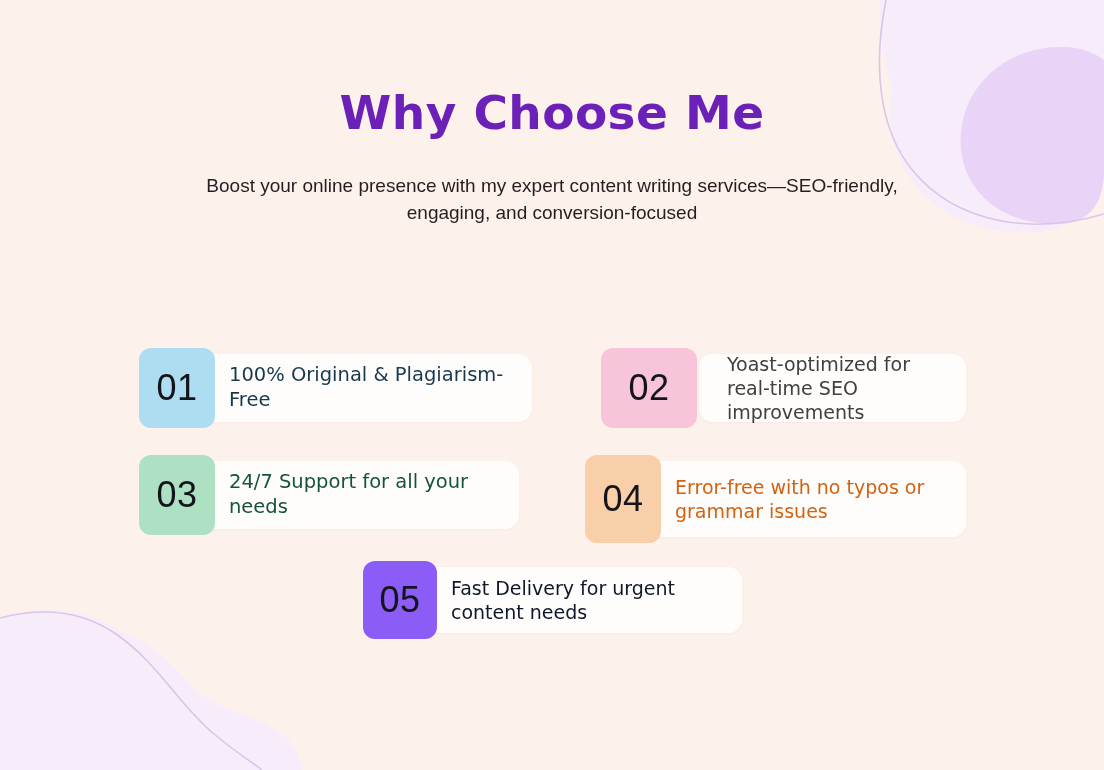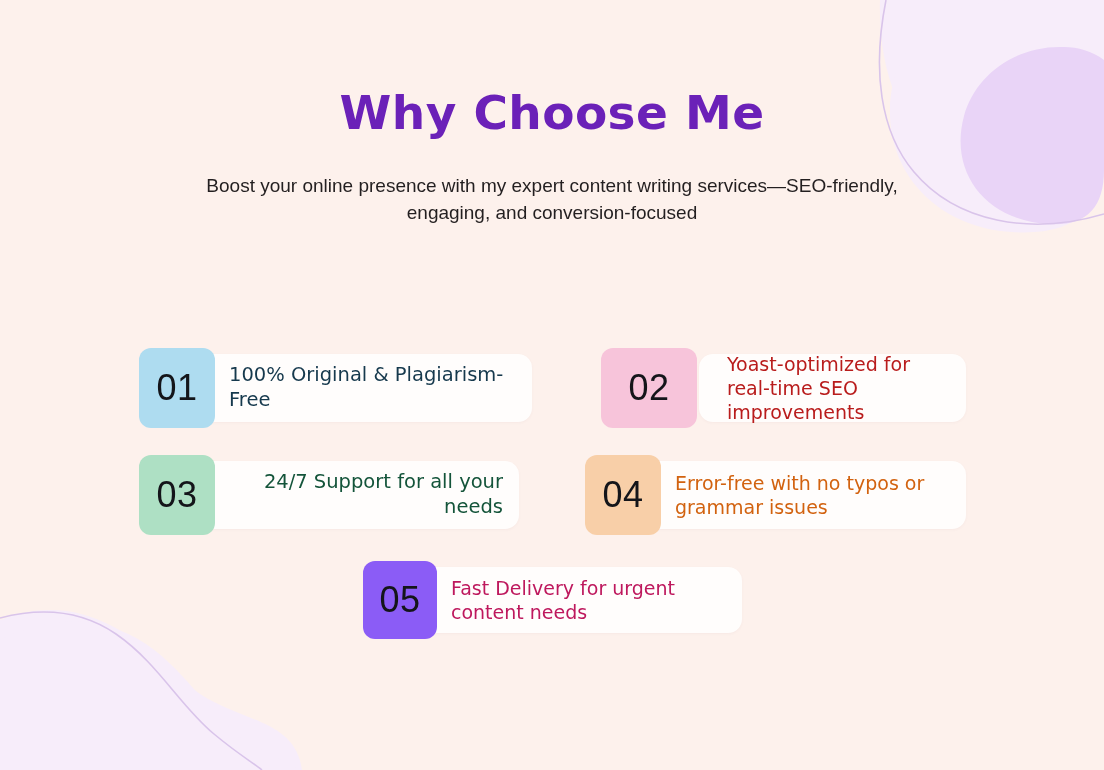--- a/index.html
+++ b/index.html
@@ -81,23 +81,23 @@
     line-height:1.28;
   }
   .one-line .panel-text { font-size:19.5px; }
   .two-line .panel-text { font-size:19px; }
 
   
   #card-1 { left:139px; top:354px; width:393px; height:68px; }
   #card-1 .badge { width:76px; border-radius:12px; margin:-6px 0; }
   #card-2 { left:585px; top:354px; width:381px; height:68px; }
   #card-2 .badge { width:96px; border-radius:12px; margin:-6px 16px; }
-  #card-3 { left:139px; top:461px; width:380px; height:68px;text-align:right; }
+  #card-3 { left:139px; top:461px; width:380px; height:68px; }
   #card-3 .badge { width:76px; border-radius:12px; margin:-6px 0; }
-  #card-4 { left:585px; top:461px; width:381px; height:68px; }
+  #card-4 { left:585px; top:461px; width:381px; height:76px; }
   #card-4 .badge { width:76px; border-radius:12px; margin:-6px 0; }
   #card-5 { left:363px; top:567px; width:379px; height:66px; }
   #card-5 .badge { width:74px; border-radius:12px; margin:-6px 0; }
 </style>
 </head>
 <body>
 
 <div id="slide" style="background: rgb(253, 241, 236);">
 
   <svg id="bg-decor" viewBox="0 0 1104 770" preserveAspectRatio="none" aria-hidden="true">
@@ -123,38 +123,38 @@
   <div class="card one-line" id="card-1">
     <div class="badge" style="background: rgb(174, 220, 240); color: rgb(20, 21, 26);">01</div>
     <div class="panel">
       <span class="panel-text" style="color: rgb(22, 57, 77);">100% Original &amp; Plagiarism-Free</span>
     </div>
   </div>
 
   <div class="card two-line" id="card-2">
     <div class="badge" style="background: rgb(247, 196, 218); color: rgb(20, 21, 26);">02</div>
     <div class="panel">
-      <span class="panel-text" style="color: #b91c1c; max-width: 250px;">Yoast-optimized for real-time SEO improvements</span>
+      <span class="panel-text" style="color: #404040; max-width: 250px;">Yoast-optimized for real-time SEO improvements</span>
     </div>
   </div>
 
   <div class="card one-line" id="card-3">
     <div class="badge" style="background: rgb(174, 224, 196); color: rgb(20, 21, 26);">03</div>
     <div class="panel">
       <span class="panel-text" style="color: rgb(20, 84, 58);">24/7 Support for all your needs</span>
     </div>
   </div>
 
   <div class="card two-line" id="card-4">
     <div class="badge" style="background: rgb(248, 207, 168); color: rgb(20, 21, 26);">04</div>
     <div class="panel">
       <span class="panel-text" style="color: rgb(210, 98, 15); max-width: 250px;">Error-free with no typos or grammar issues</span>
     </div>
   </div>
 
   <div class="card two-line" id="card-5">
     <div class="badge" style="background: #8b5cf6; color: rgb(20, 21, 26);">05</div>
     <div class="panel">
-      <span class="panel-text" style="color: #be185d; max-width: 250px;">Fast Delivery for urgent content needs</span>
+      <span class="panel-text" style="color: #0f172a; max-width: 250px;">Fast Delivery for urgent content needs</span>
     </div>
   </div>
 
 </div>
 
 </body></html>

